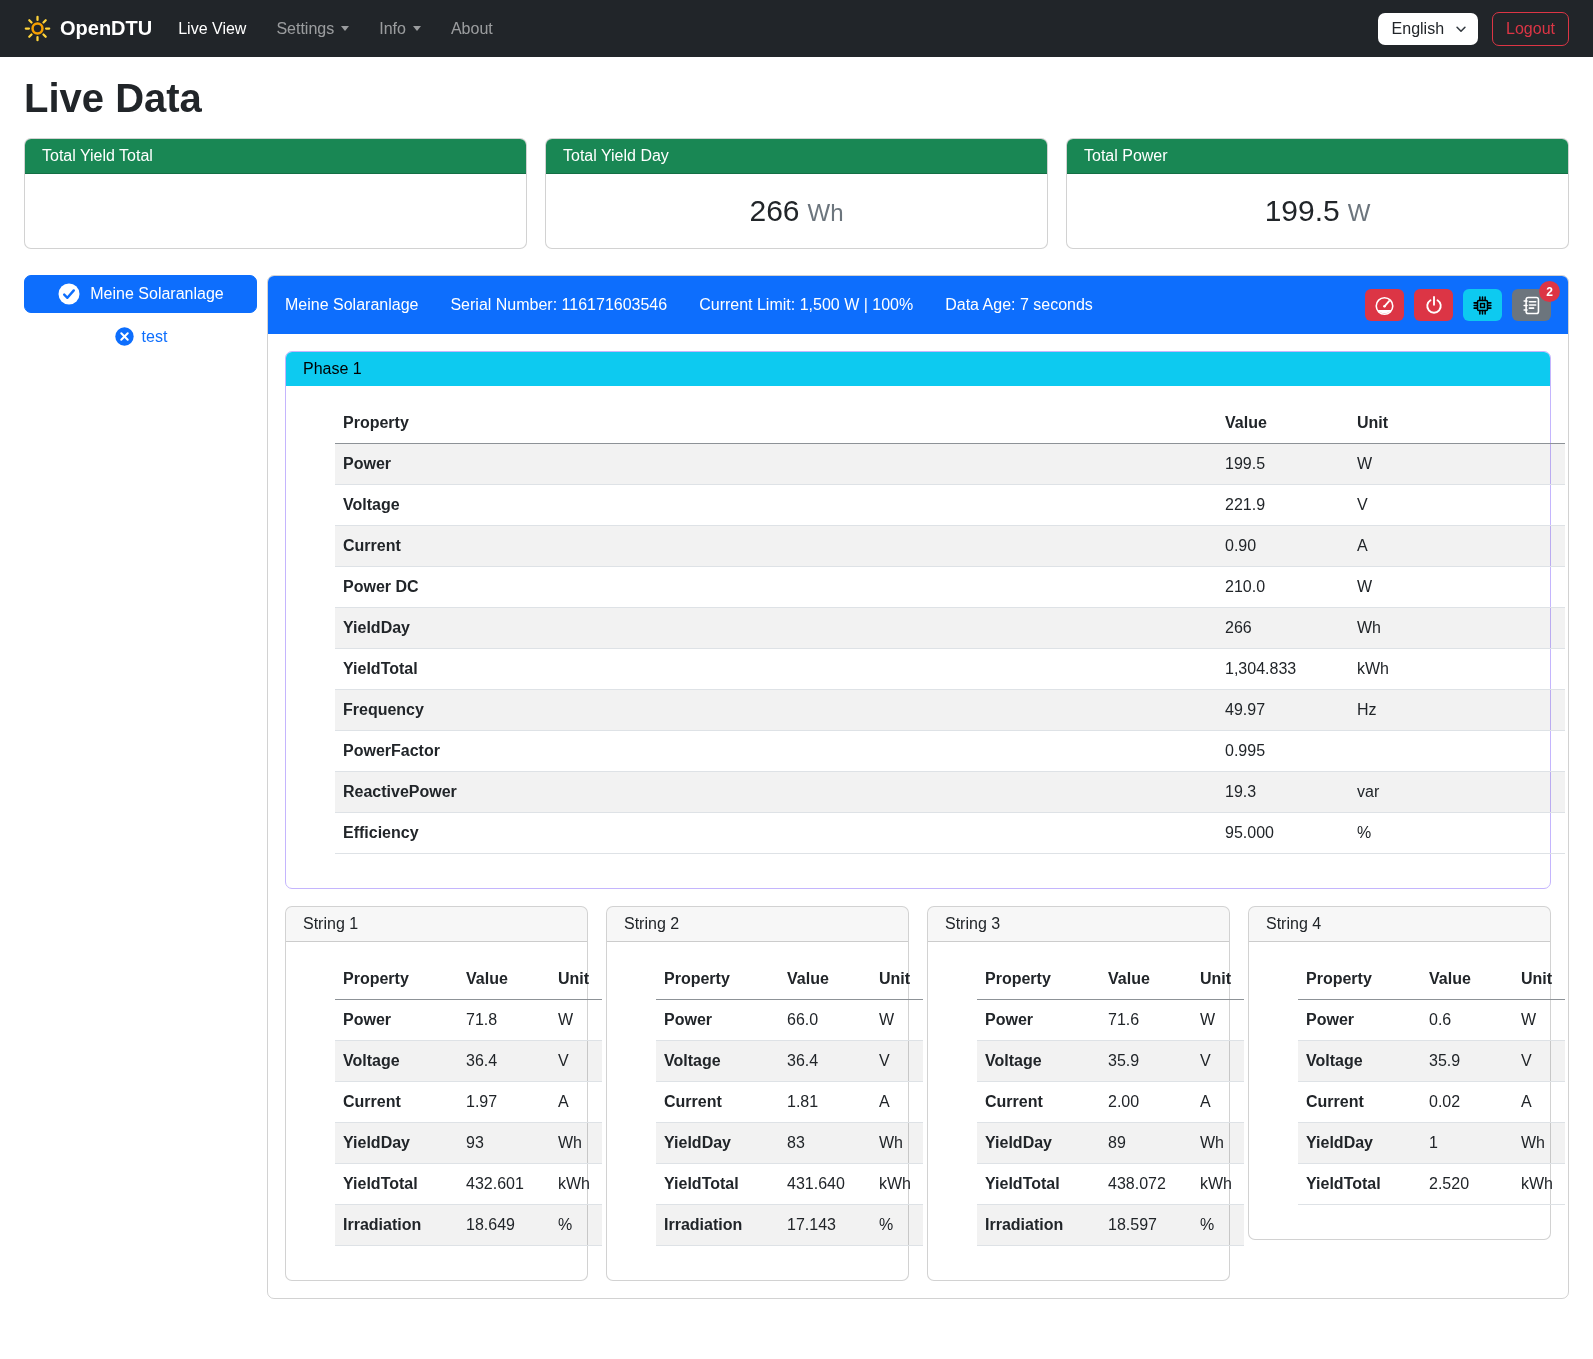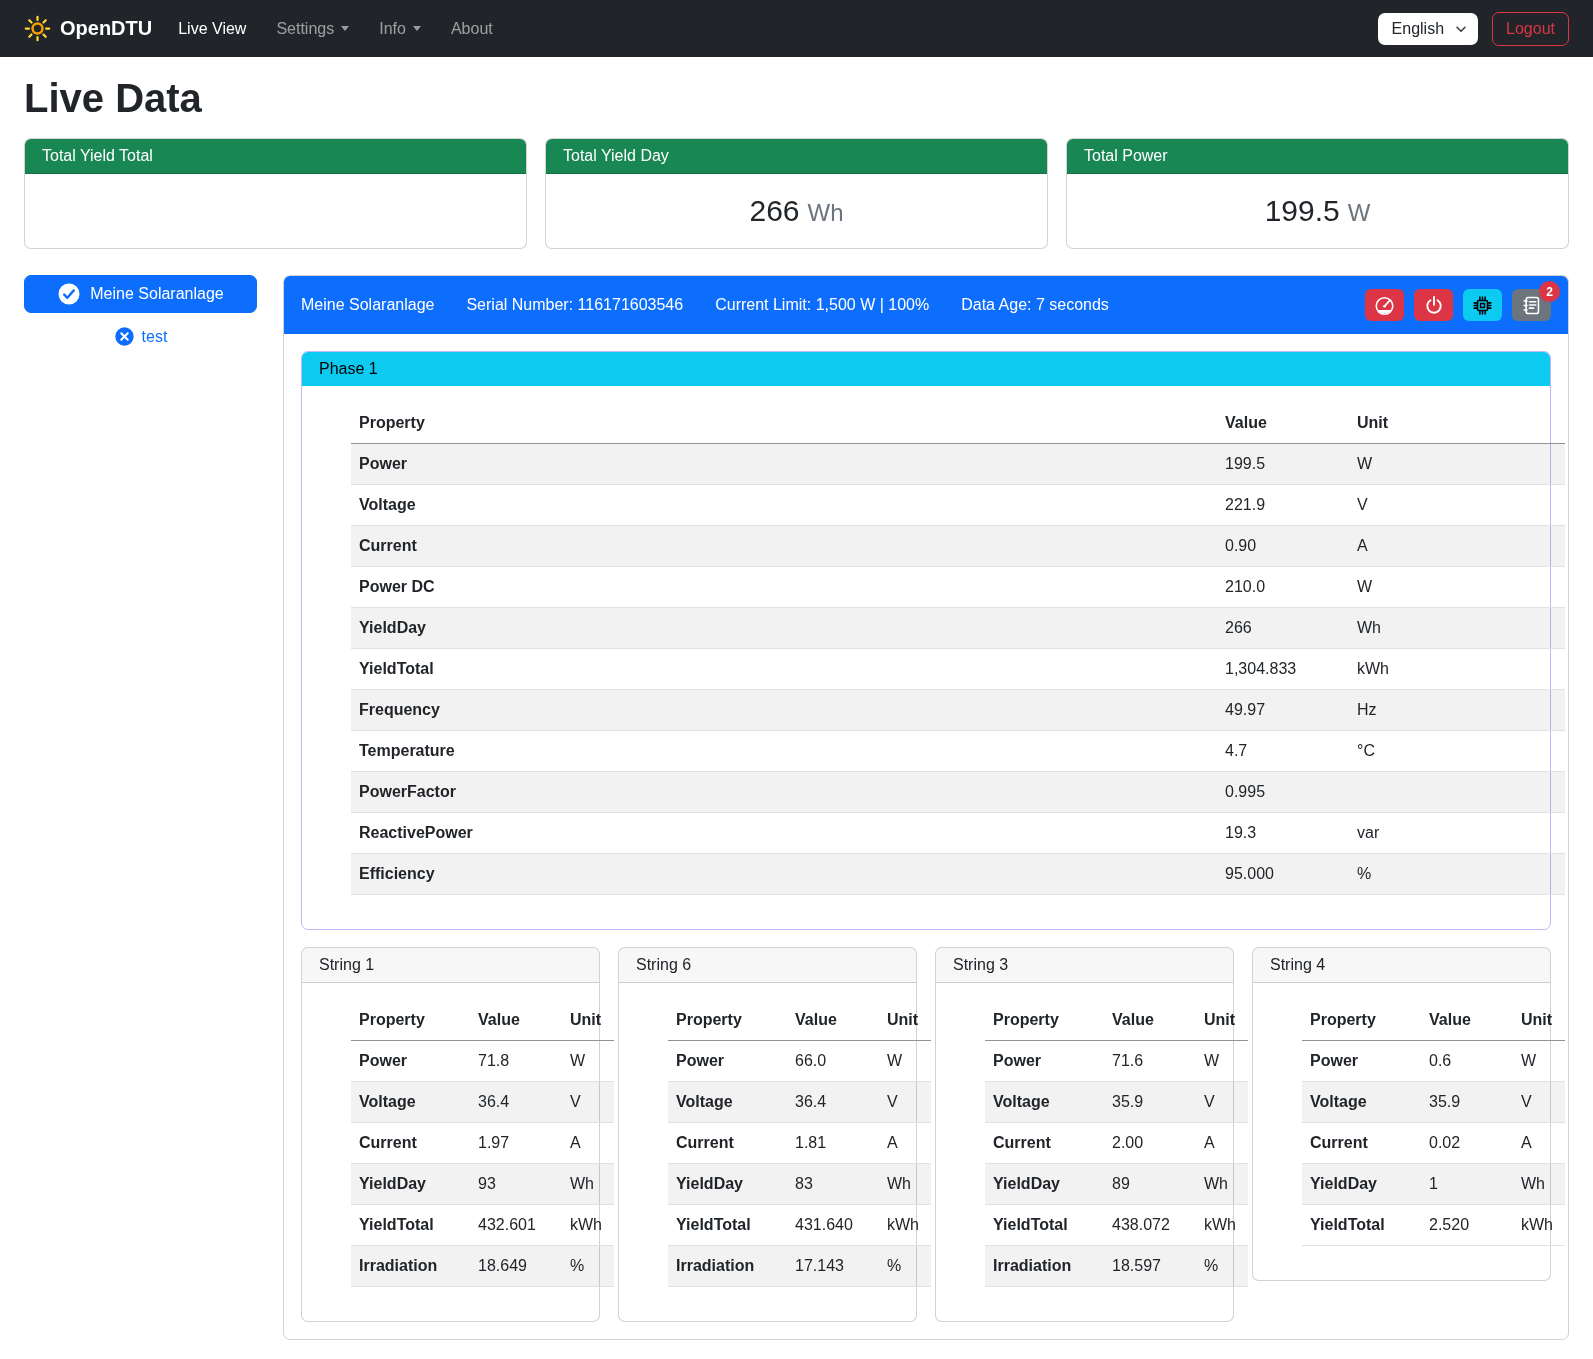--- a/index.html
+++ b/index.html
@@ -40,21 +40,21 @@
   .card { border:1px solid rgba(0,0,0,.175); border-radius:7px; background:#fff; }
   .summary-card { flex:1; overflow:hidden; }
   .summary-card .card-header {
     background:#198754; color:#fff; padding:8px 17px; font-size:16px;
     border-bottom:1px solid rgba(0,0,0,.175);
   }
   .summary-card .card-body { padding:20px 16px; text-align:center; }
   .summary-value { font-size:30px; font-weight:500; color:#212529; }
   .summary-unit { font-size:24px; color:#6c757d; margin-left:8px; font-weight:400; }
   
-  .main-row { display:flex; gap:26px; margin-top:26px; align-items:flex-start; padding-bottom:16px; }
+  .main-row { display:flex; gap:10px; margin-top:26px; align-items:flex-start; padding-bottom:16px; }
   .sidebar { width:233px; flex:none; }
   .inverter-select-btn {
     width:100%; background:#0d6efd; color:#fff; border:1px solid #0d6efd;
     border-radius:7px; padding:6px 10px; font-size:16px; font-family:inherit;
     display:flex; align-items:center; justify-content:center; gap:9px; cursor:pointer;
   }
   .inverter-alt { margin-top:13px; display:flex; align-items:center; justify-content:center; gap:7px; color:#0d6efd; cursor:pointer; }
   .main-col { flex:1; }
   
   .inverter-card { border:1px solid rgba(0,0,0,.175); border-radius:7px; }
@@ -301,25 +301,20 @@
                       <th>YieldTotal</th>
                       <td class="val">1,304.833</td>
                       <td class="unit">kWh</td>
                     </tr>
                     <tr>
                       <th>Frequency</th>
                       <td class="val">49.97</td>
                       <td class="unit">Hz</td>
                     </tr>
                     <tr>
-                      <th>Temperature</th>
-                      <td class="val">4.7</td>
-                      <td class="unit">°C</td>
-                    </tr>
-                    <tr>
                       <th>PowerFactor</th>
                       <td class="val">0.995</td>
                       <td class="unit"></td>
                     </tr>
                     <tr>
                       <th>ReactivePower</th>
                       <td class="val">19.3</td>
                       <td class="unit">var</td>
                     </tr>
                     <tr>
@@ -373,21 +368,21 @@
                       <tr>
                         <th>Irradiation</th>
                         <td class="val">18.649</td>
                         <td class="unit">%</td>
                       </tr>
                     </tbody>
                 </table>
               </div>
             </div>
             <div class="card string-card">
-              <div class="string-header">String 6</div>
+              <div class="string-header">String 2</div>
               <div class="string-body">
                 <table class="string-table">
                   <thead>
                     <tr>
                       <th>Property</th>
                       <th class="val">Value</th>
                       <th class="unit">Unit</th>
                     </tr>
                   </thead>
                   <tbody>

